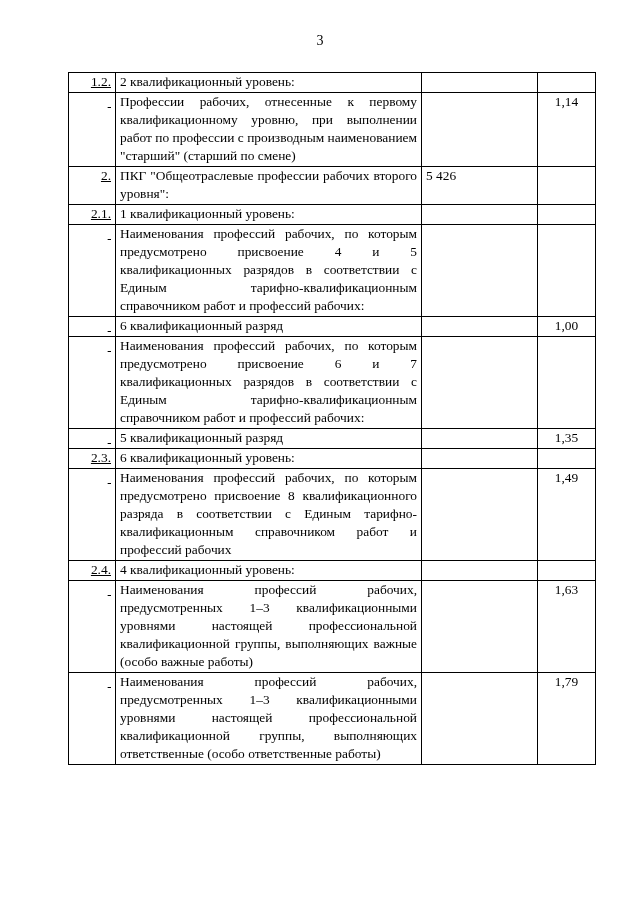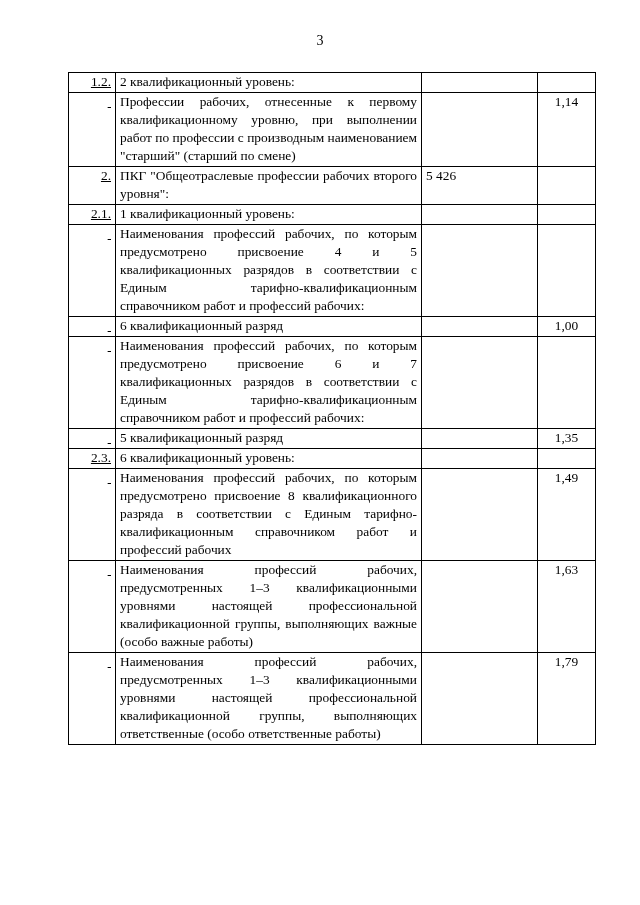--- a/index.html
+++ b/index.html
@@ -127,20 +127,26 @@
         <td class="col-salary">&nbsp;</td>
         <td class="col-coeff">&nbsp;</td>
       </tr>
       <tr>
         <td class="col-num">&nbsp;</td>
         <td class="col-text justify">Наименования профессий рабочих, по которым предусмотрено присвоение 8 квалификационного разряда в соответствии с Единым тарифно-квалификационным справочником работ и профессий рабочих</td>
         <td class="col-salary">&nbsp;</td>
         <td class="col-coeff">1,49</td>
       </tr>
       <tr>
+        <td class="col-num">2.4.</td>
+        <td class="col-text">4 квалификационный уровень:</td>
+        <td class="col-salary">&nbsp;</td>
+        <td class="col-coeff">&nbsp;</td>
+      </tr>
+      <tr>
         <td class="col-num">&nbsp;</td>
         <td class="col-text justify">Наименования профессий рабочих, предусмотренных 1–3 квалификационными уровнями настоящей профессиональной квалификационной группы, выполняющих важные (особо важные работы)</td>
         <td class="col-salary">&nbsp;</td>
         <td class="col-coeff">1,63</td>
       </tr>
       <tr>
         <td class="col-num">&nbsp;</td>
         <td class="col-text justify">Наименования профессий рабочих, предусмотренных 1–3 квалификационными уровнями настоящей профессиональной квалификационной группы, выполняющих ответственные (особо ответственные работы)</td>
         <td class="col-salary">&nbsp;</td>
         <td class="col-coeff">1,79</td>

